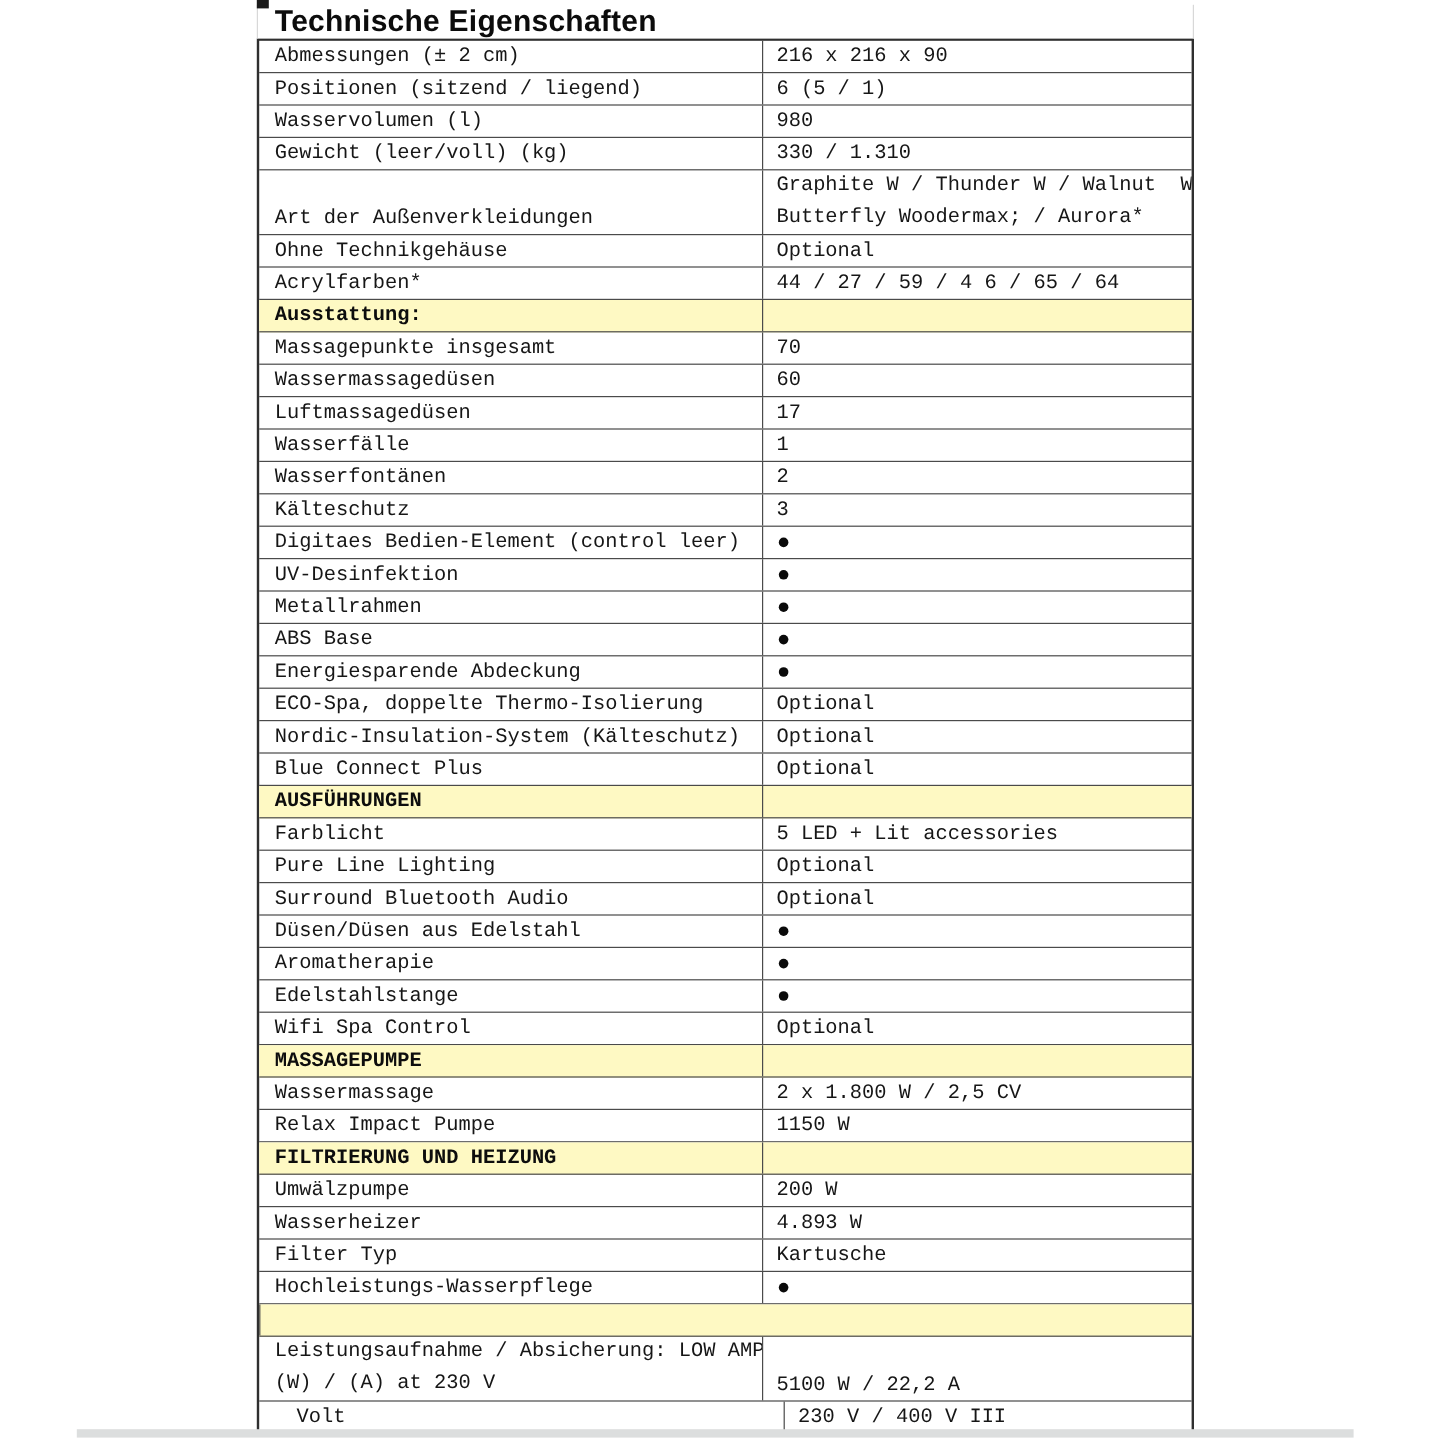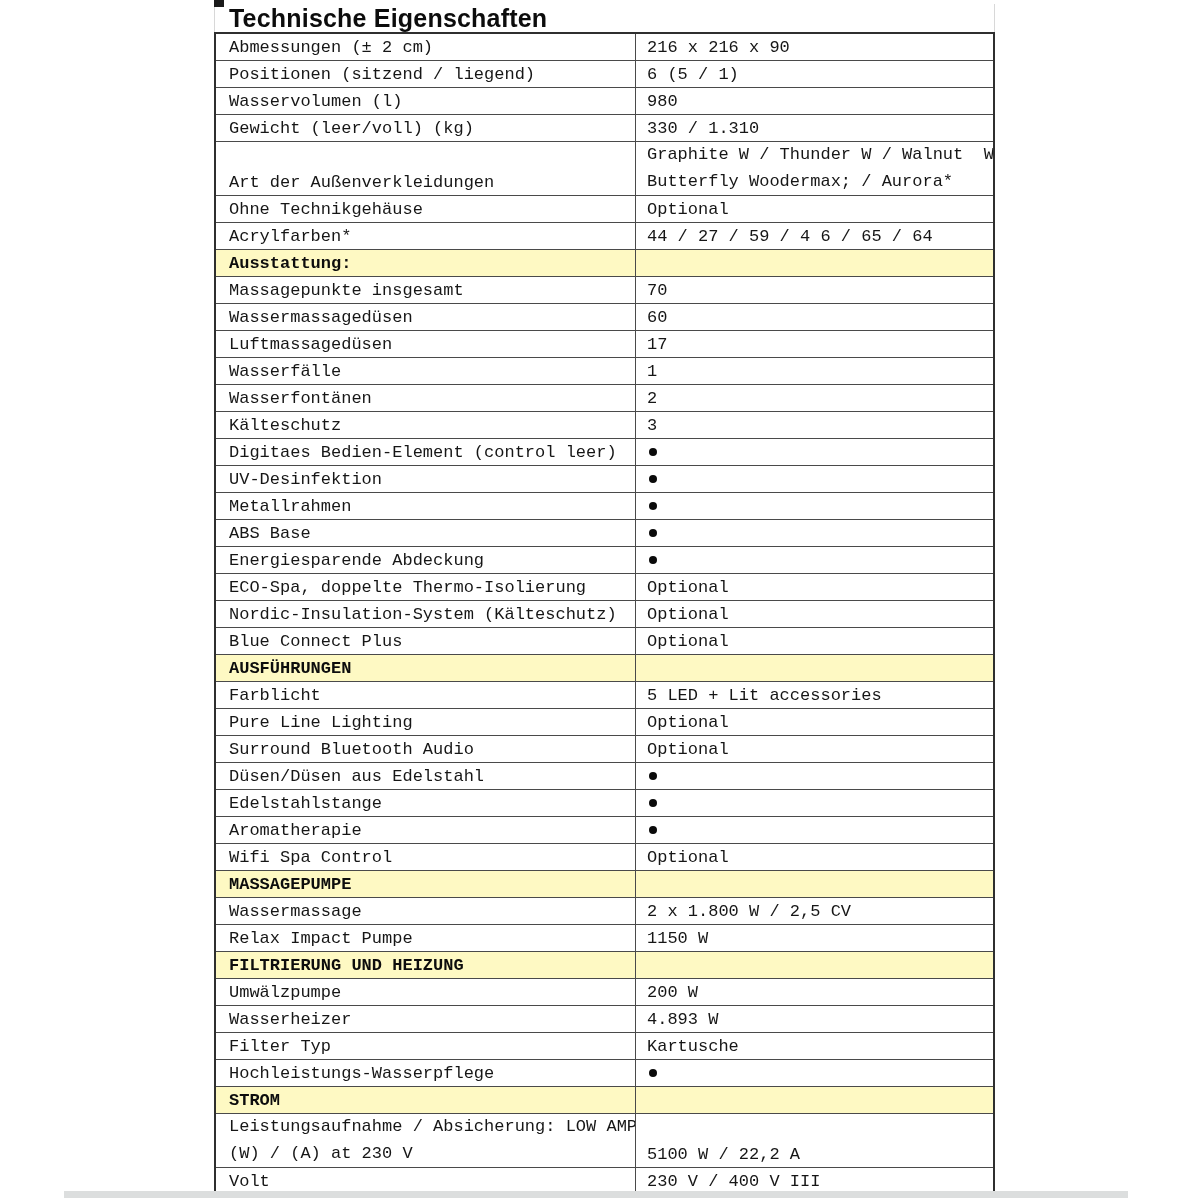--- a/index.html
+++ b/index.html
@@ -46,21 +46,21 @@
     border: 2px solid #2f2f2f;
     background: #ffffff;
     font-family: Liberation Mono, monospace;
   }
   .row {
     display: flex;
     height: 26px;
     border-bottom: 1px solid #4a4a4a;
     box-sizing: content-box;
   }
-  .row:last-child { border-bottom: none; }
+  .row:last-child { border-bottom: none; padding-left: 18px; }
   .row.tall, .row.ltall { height: 53px; }
   .cell {
     box-sizing: border-box;
     font-size: 17px;
     display: flex;
     align-items: center;
     white-space: pre;
     overflow: hidden;
   }
   .lbl {
@@ -210,25 +210,25 @@
       </div>
       <div class="row">
         <div class="cell lbl">Surround Bluetooth Audio</div>
         <div class="cell val">Optional</div>
       </div>
       <div class="row">
         <div class="cell lbl">Düsen/Düsen aus Edelstahl</div>
         <div class="cell val"><span class="bullet"></span></div>
       </div>
       <div class="row">
+        <div class="cell lbl">Aromatherapie</div>
+        <div class="cell val"><span class="bullet"></span></div>
+      </div>
+      <div class="row">
         <div class="cell lbl">Edelstahlstange</div>
-        <div class="cell val"><span class="bullet"></span></div>
-      </div>
-      <div class="row">
-        <div class="cell lbl">Aromatherapie</div>
         <div class="cell val"><span class="bullet"></span></div>
       </div>
       <div class="row">
         <div class="cell lbl">Wifi Spa Control</div>
         <div class="cell val">Optional</div>
       </div>
       <div class="row section">
         <div class="cell lbl">MASSAGEPUMPE</div>
         <div class="cell val"></div>
       </div>
@@ -254,21 +254,20 @@
       </div>
       <div class="row">
         <div class="cell lbl">Filter Typ</div>
         <div class="cell val">Kartusche</div>
       </div>
       <div class="row">
         <div class="cell lbl">Hochleistungs-Wasserpflege</div>
         <div class="cell val"><span class="bullet"></span></div>
       </div>
       <div class="row section">
-        <div class="cell lbl">STROM</div>
         <div class="cell val"></div>
       </div>
       <div class="row ltall">
         <div class="cell lbl multi"><div class="line">Leistungsaufnahme / Absicherung: LOW AMP</div><div class="line">(W) / (A) at 230 V</div></div>
         <div class="cell val">5100 W / 22,2 A</div>
       </div>
       <div class="row">
         <div class="cell lbl">Volt</div>
         <div class="cell val">230 V / 400 V III</div>
       </div>

